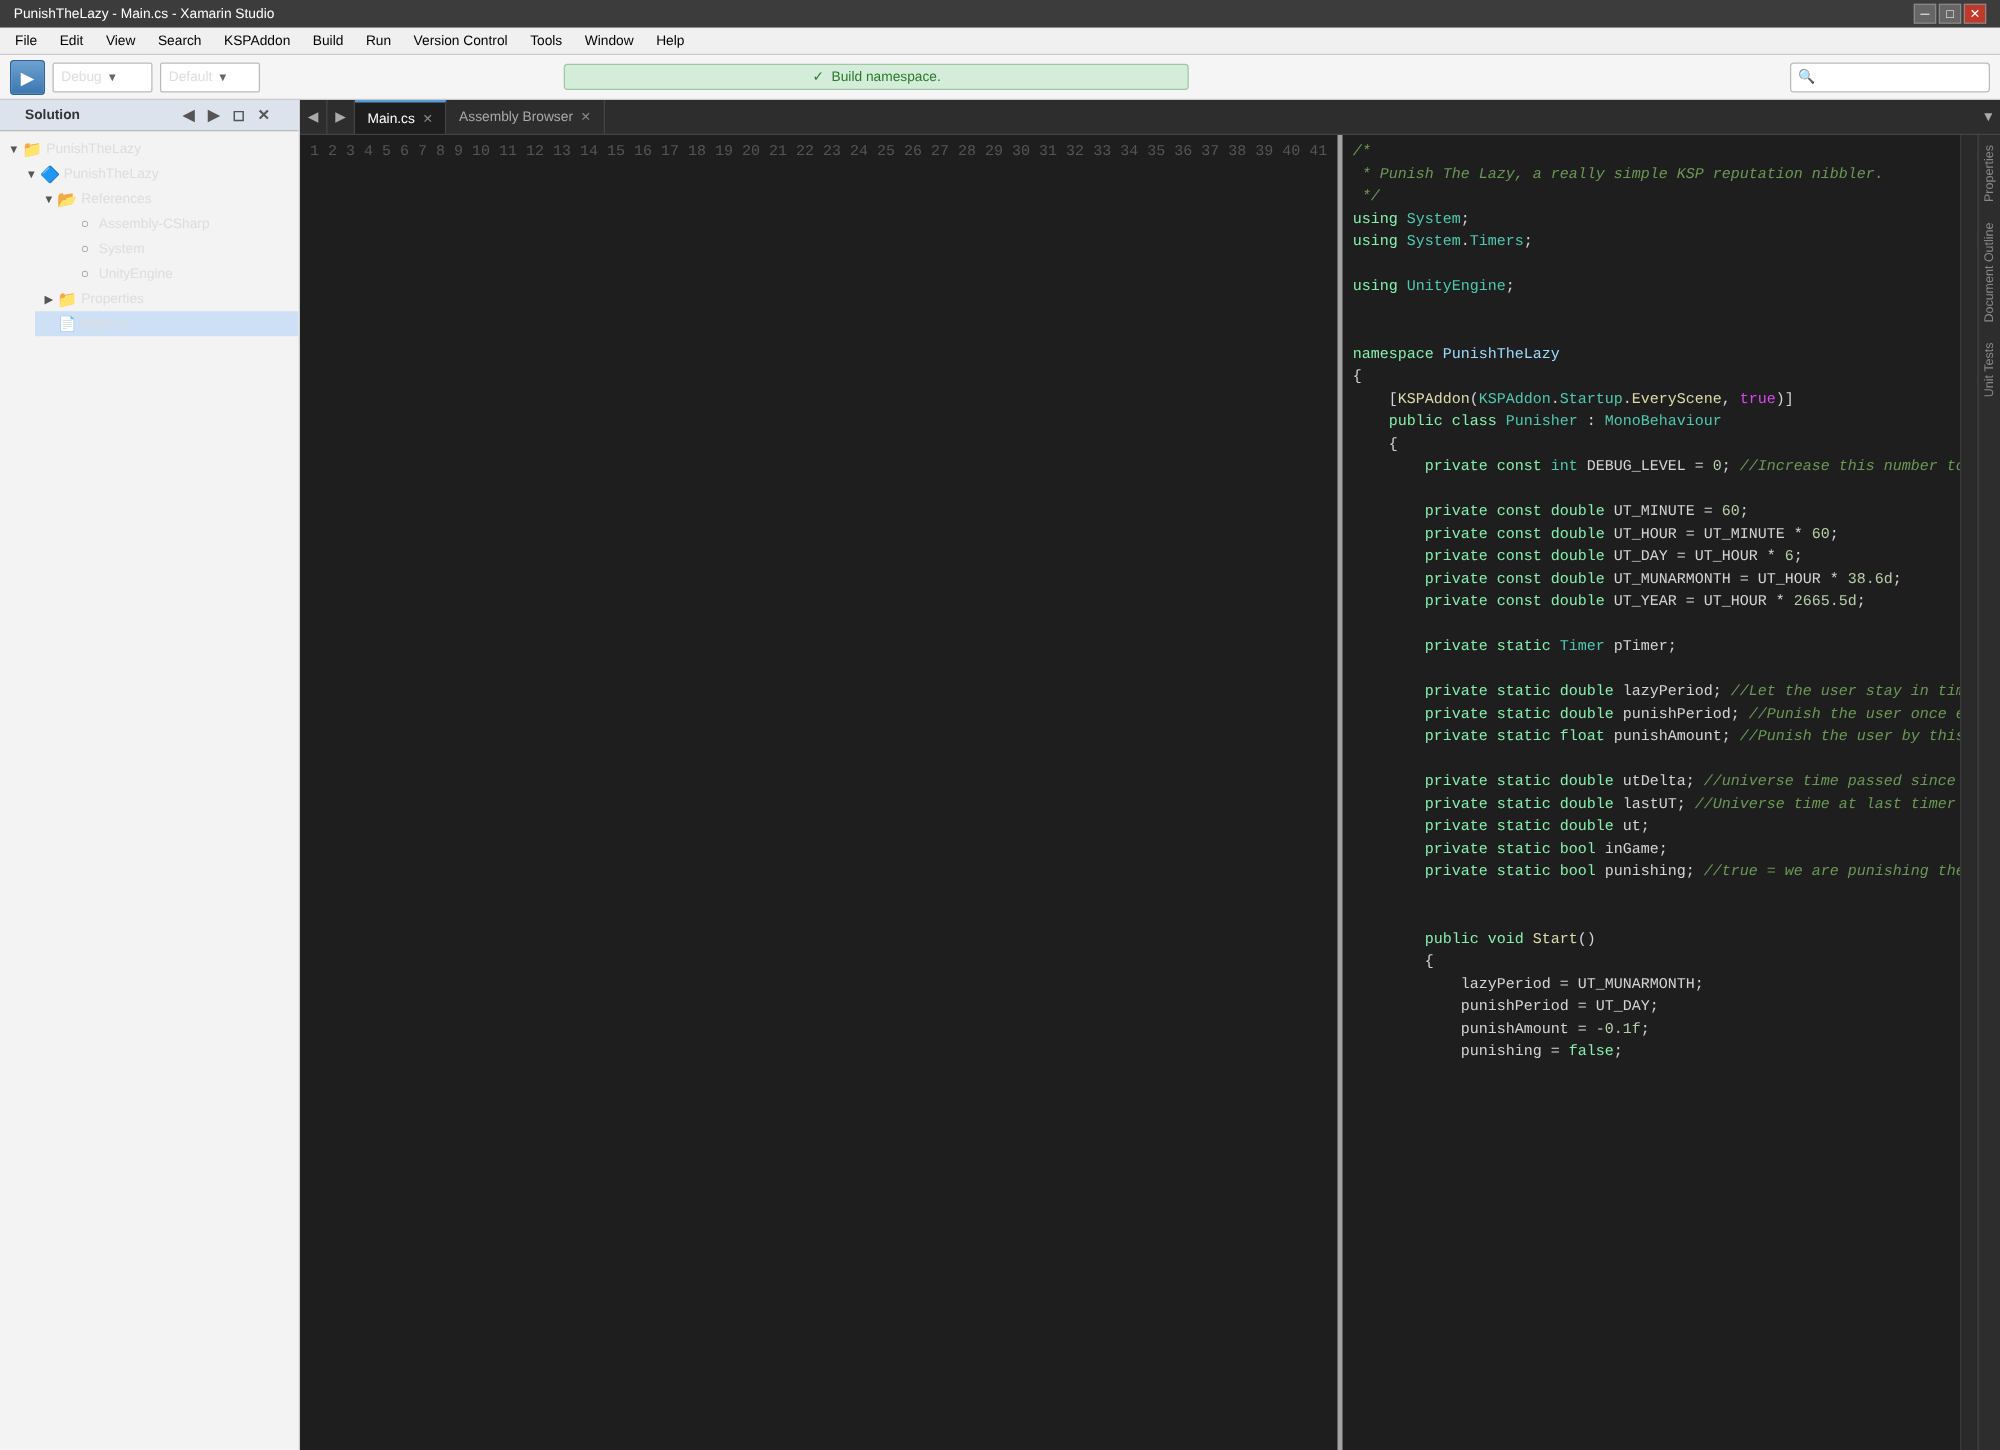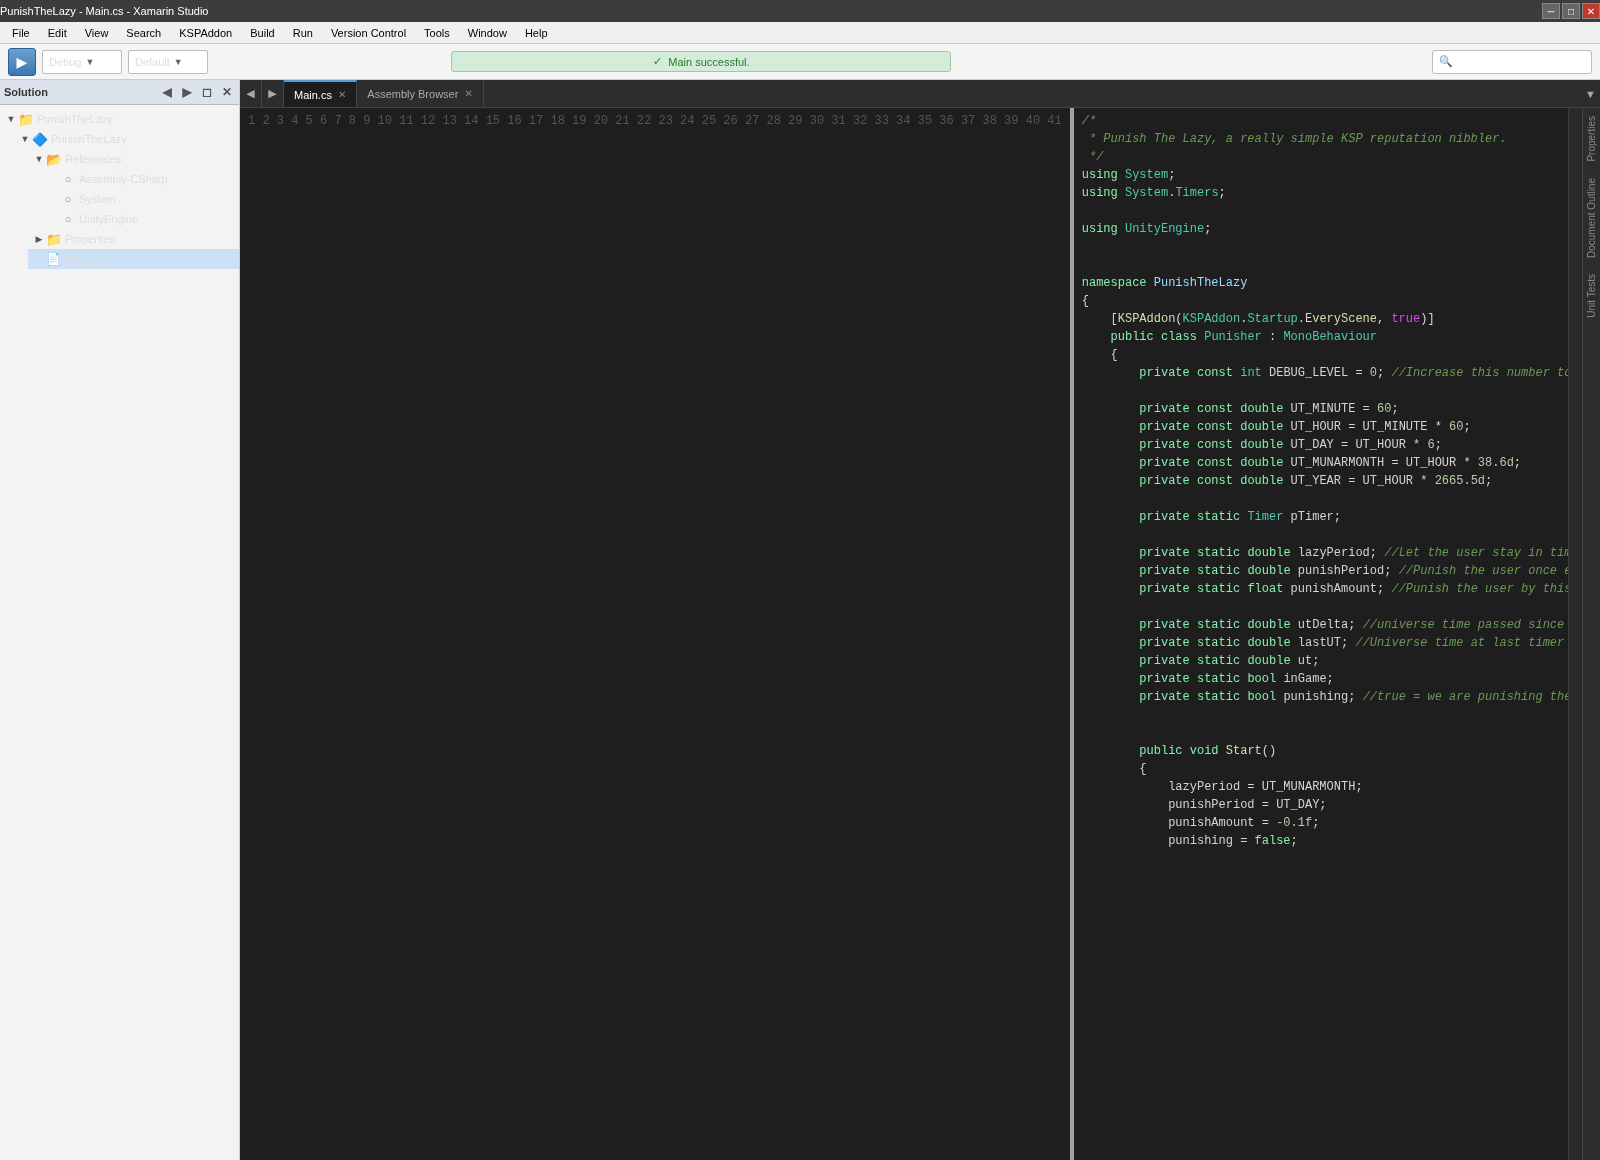--- a/index.html
+++ b/index.html
@@ -5,21 +5,21 @@
     * { box-sizing: border-box; margin: 0; padding: 0; }
     body { font-family: 'Segoe UI', Arial, sans-serif; font-size: 12px; background: #1e1e1e; color: #ddd; overflow: hidden; }
 
     
     .title-bar {
       background: #3c3c3c;
       color: #fff;
       height: 22px;
       display: flex;
       align-items: center;
-      padding: 0 0;
+      padding: 0 11px;
       font-size: 11px;
       user-select: none;
     }
     .title-bar-buttons {
       margin-left: auto;
       display: flex;
       gap: 2px;
     }
     .title-bar-btn {
       width: 18px; height: 16px;
@@ -113,21 +113,21 @@
     .sidebar {
       width: 240px;
       background: #f3f3f3;
       border-right: 1px solid #ccc;
       display: flex;
       flex-direction: column;
       overflow: hidden;
     }
     .sidebar-header {
       background: #dce3ec;
-      padding: 4px 4px;
+      padding: 4px 20px;
       font-size: 11px;
       font-weight: bold;
       color: #333;
       border-bottom: 1px solid #bbb;
       display: flex; align-items: center; justify-content: space-between;
     }
     .sidebar-header-icons { display: flex; gap: 4px; }
     .sidebar-header-icon { font-size: 12px; color: #555; cursor: pointer; width: 16px; height: 16px; display: flex; align-items: center; justify-content: center; }
     .sidebar-content { flex: 1; overflow-y: auto; padding: 4px 0; }
     .tree-item {
@@ -302,21 +302,21 @@
   <div class="toolbar-dropdown">
     <span>Debug</span>
     <span class="toolbar-dropdown-arrow">▼</span>
   </div>
   <div class="toolbar-dropdown">
     <span>Default</span>
     <span class="toolbar-dropdown-arrow">▼</span>
   </div>
   <div class="build-status">
     <span style="color:#2a7a2a;">✓</span>
-    <span>Main successful.</span>
+    <span>Build namespace.</span>
   </div>
   <div class="search-box">
     <span>🔍</span>
   </div>
 </div>
 
 <div class="main-layout">
 
   <div class="sidebar">
     <div class="sidebar-header">

